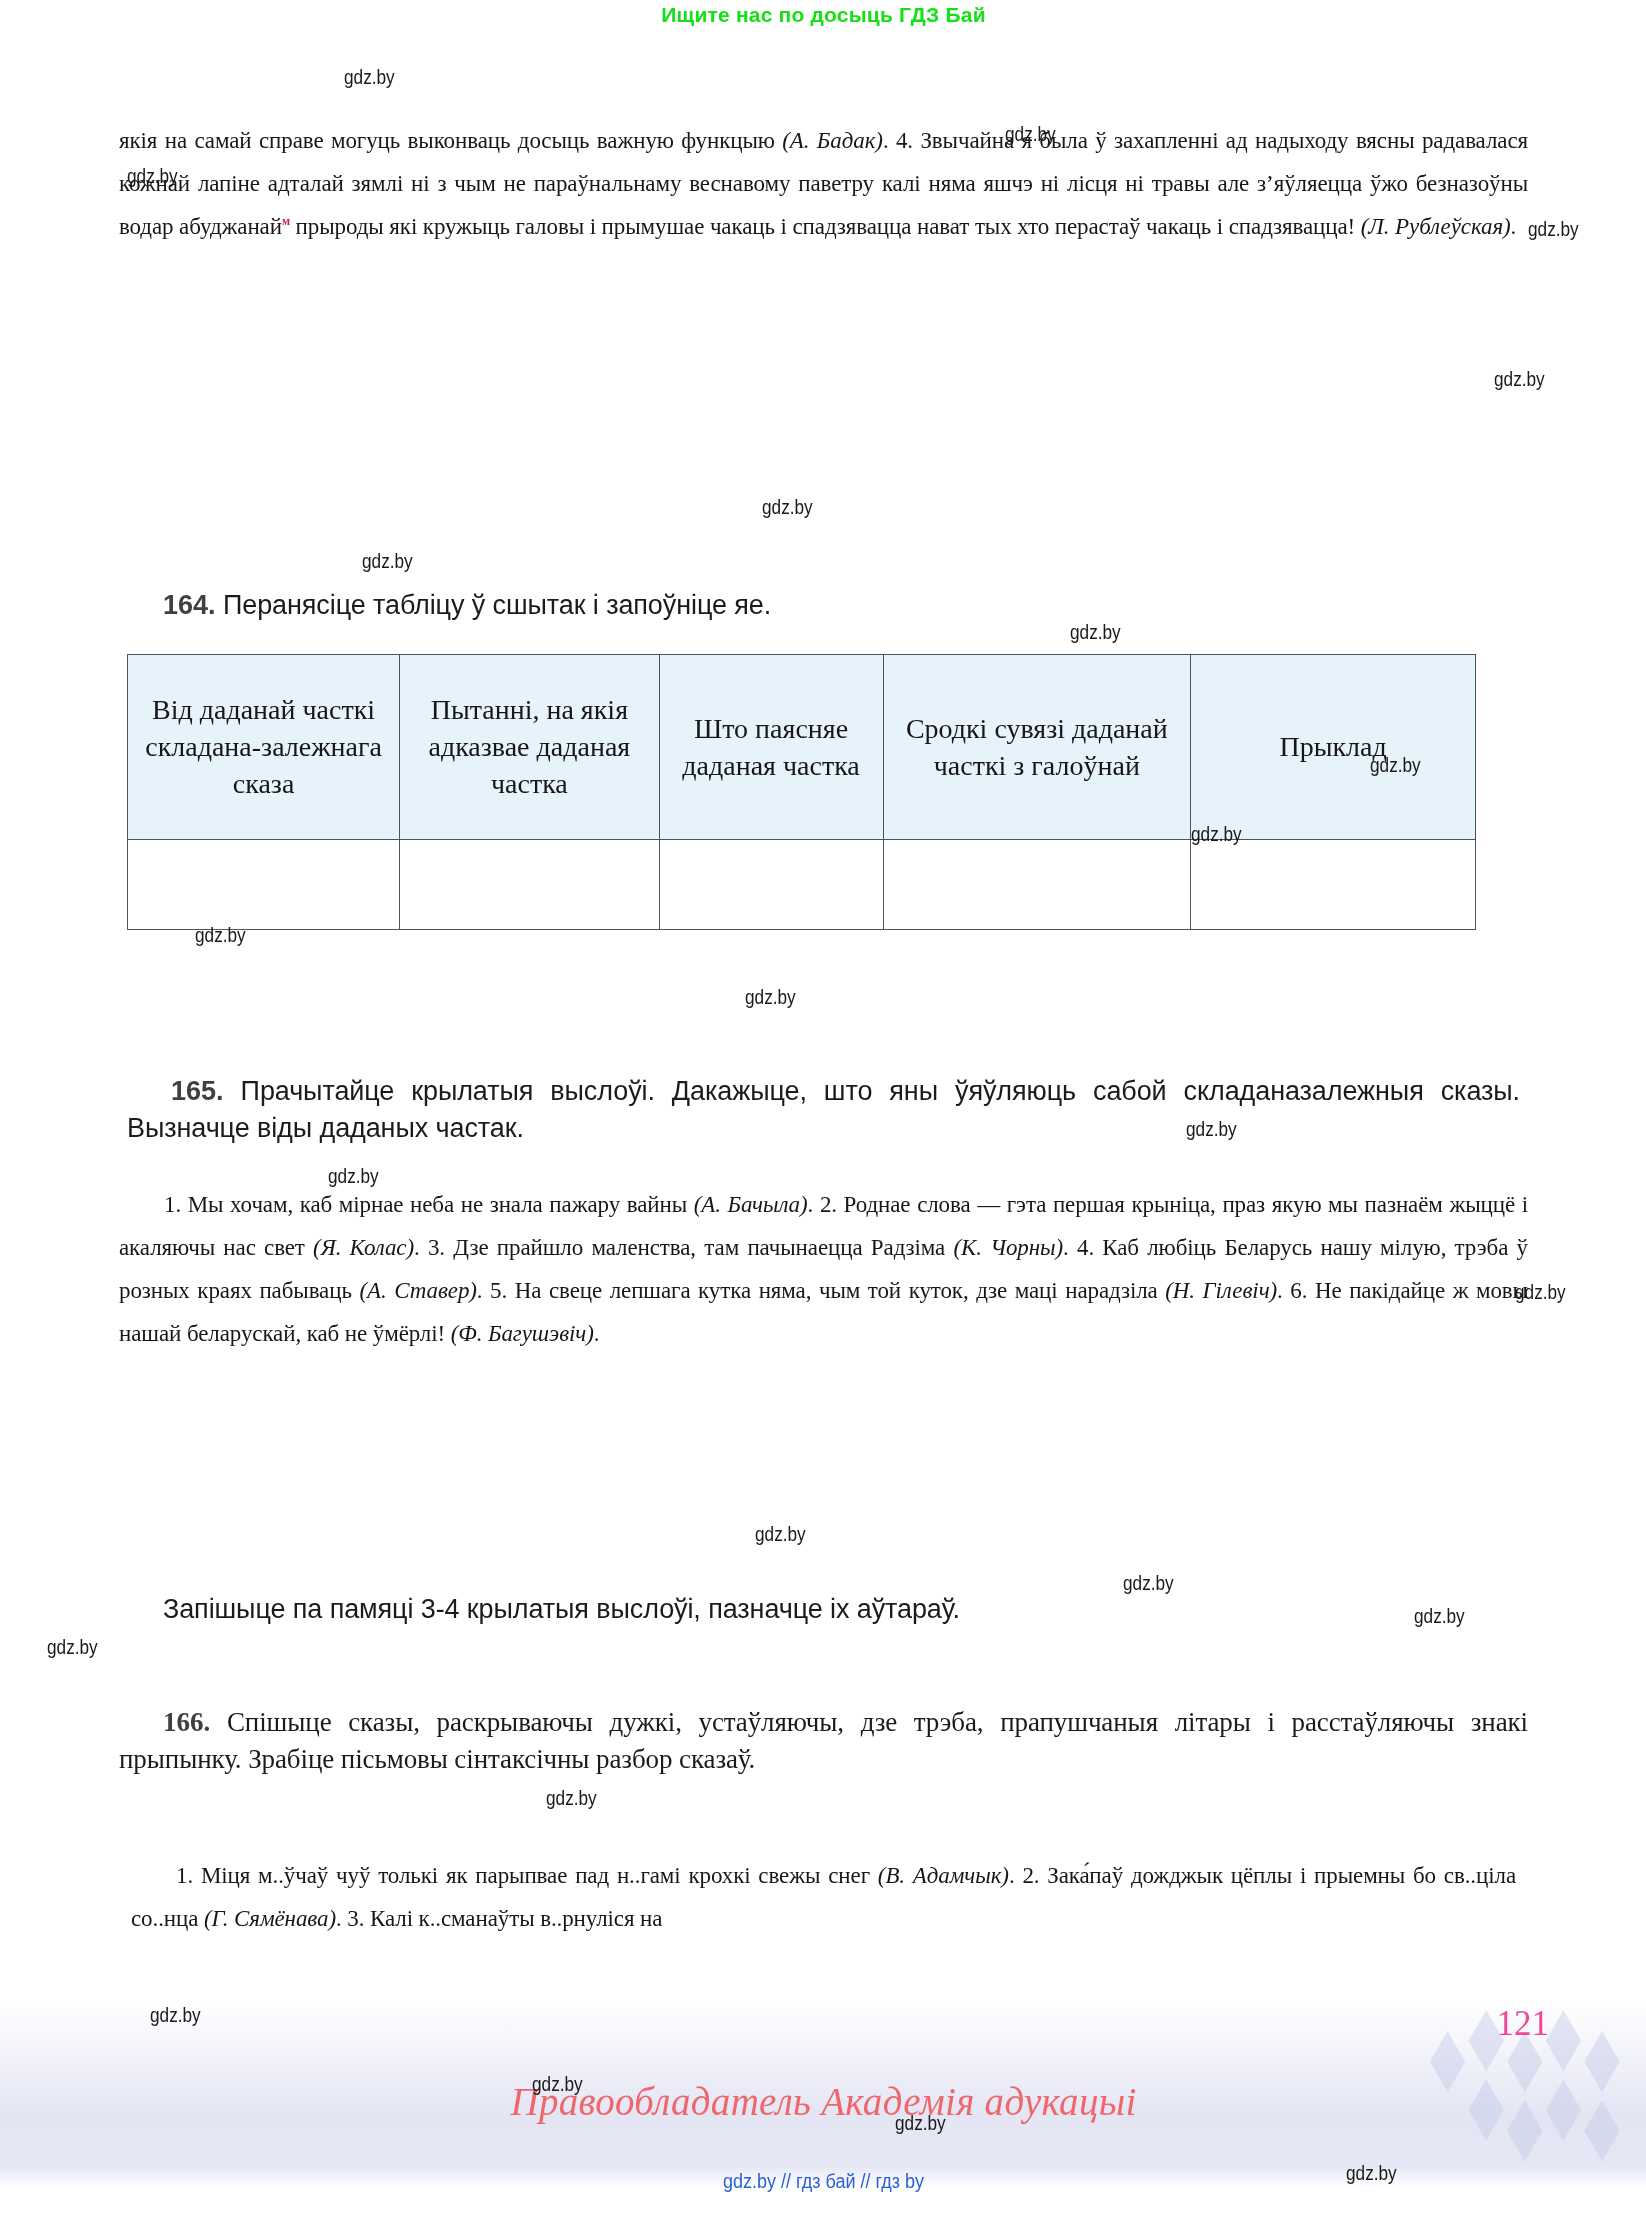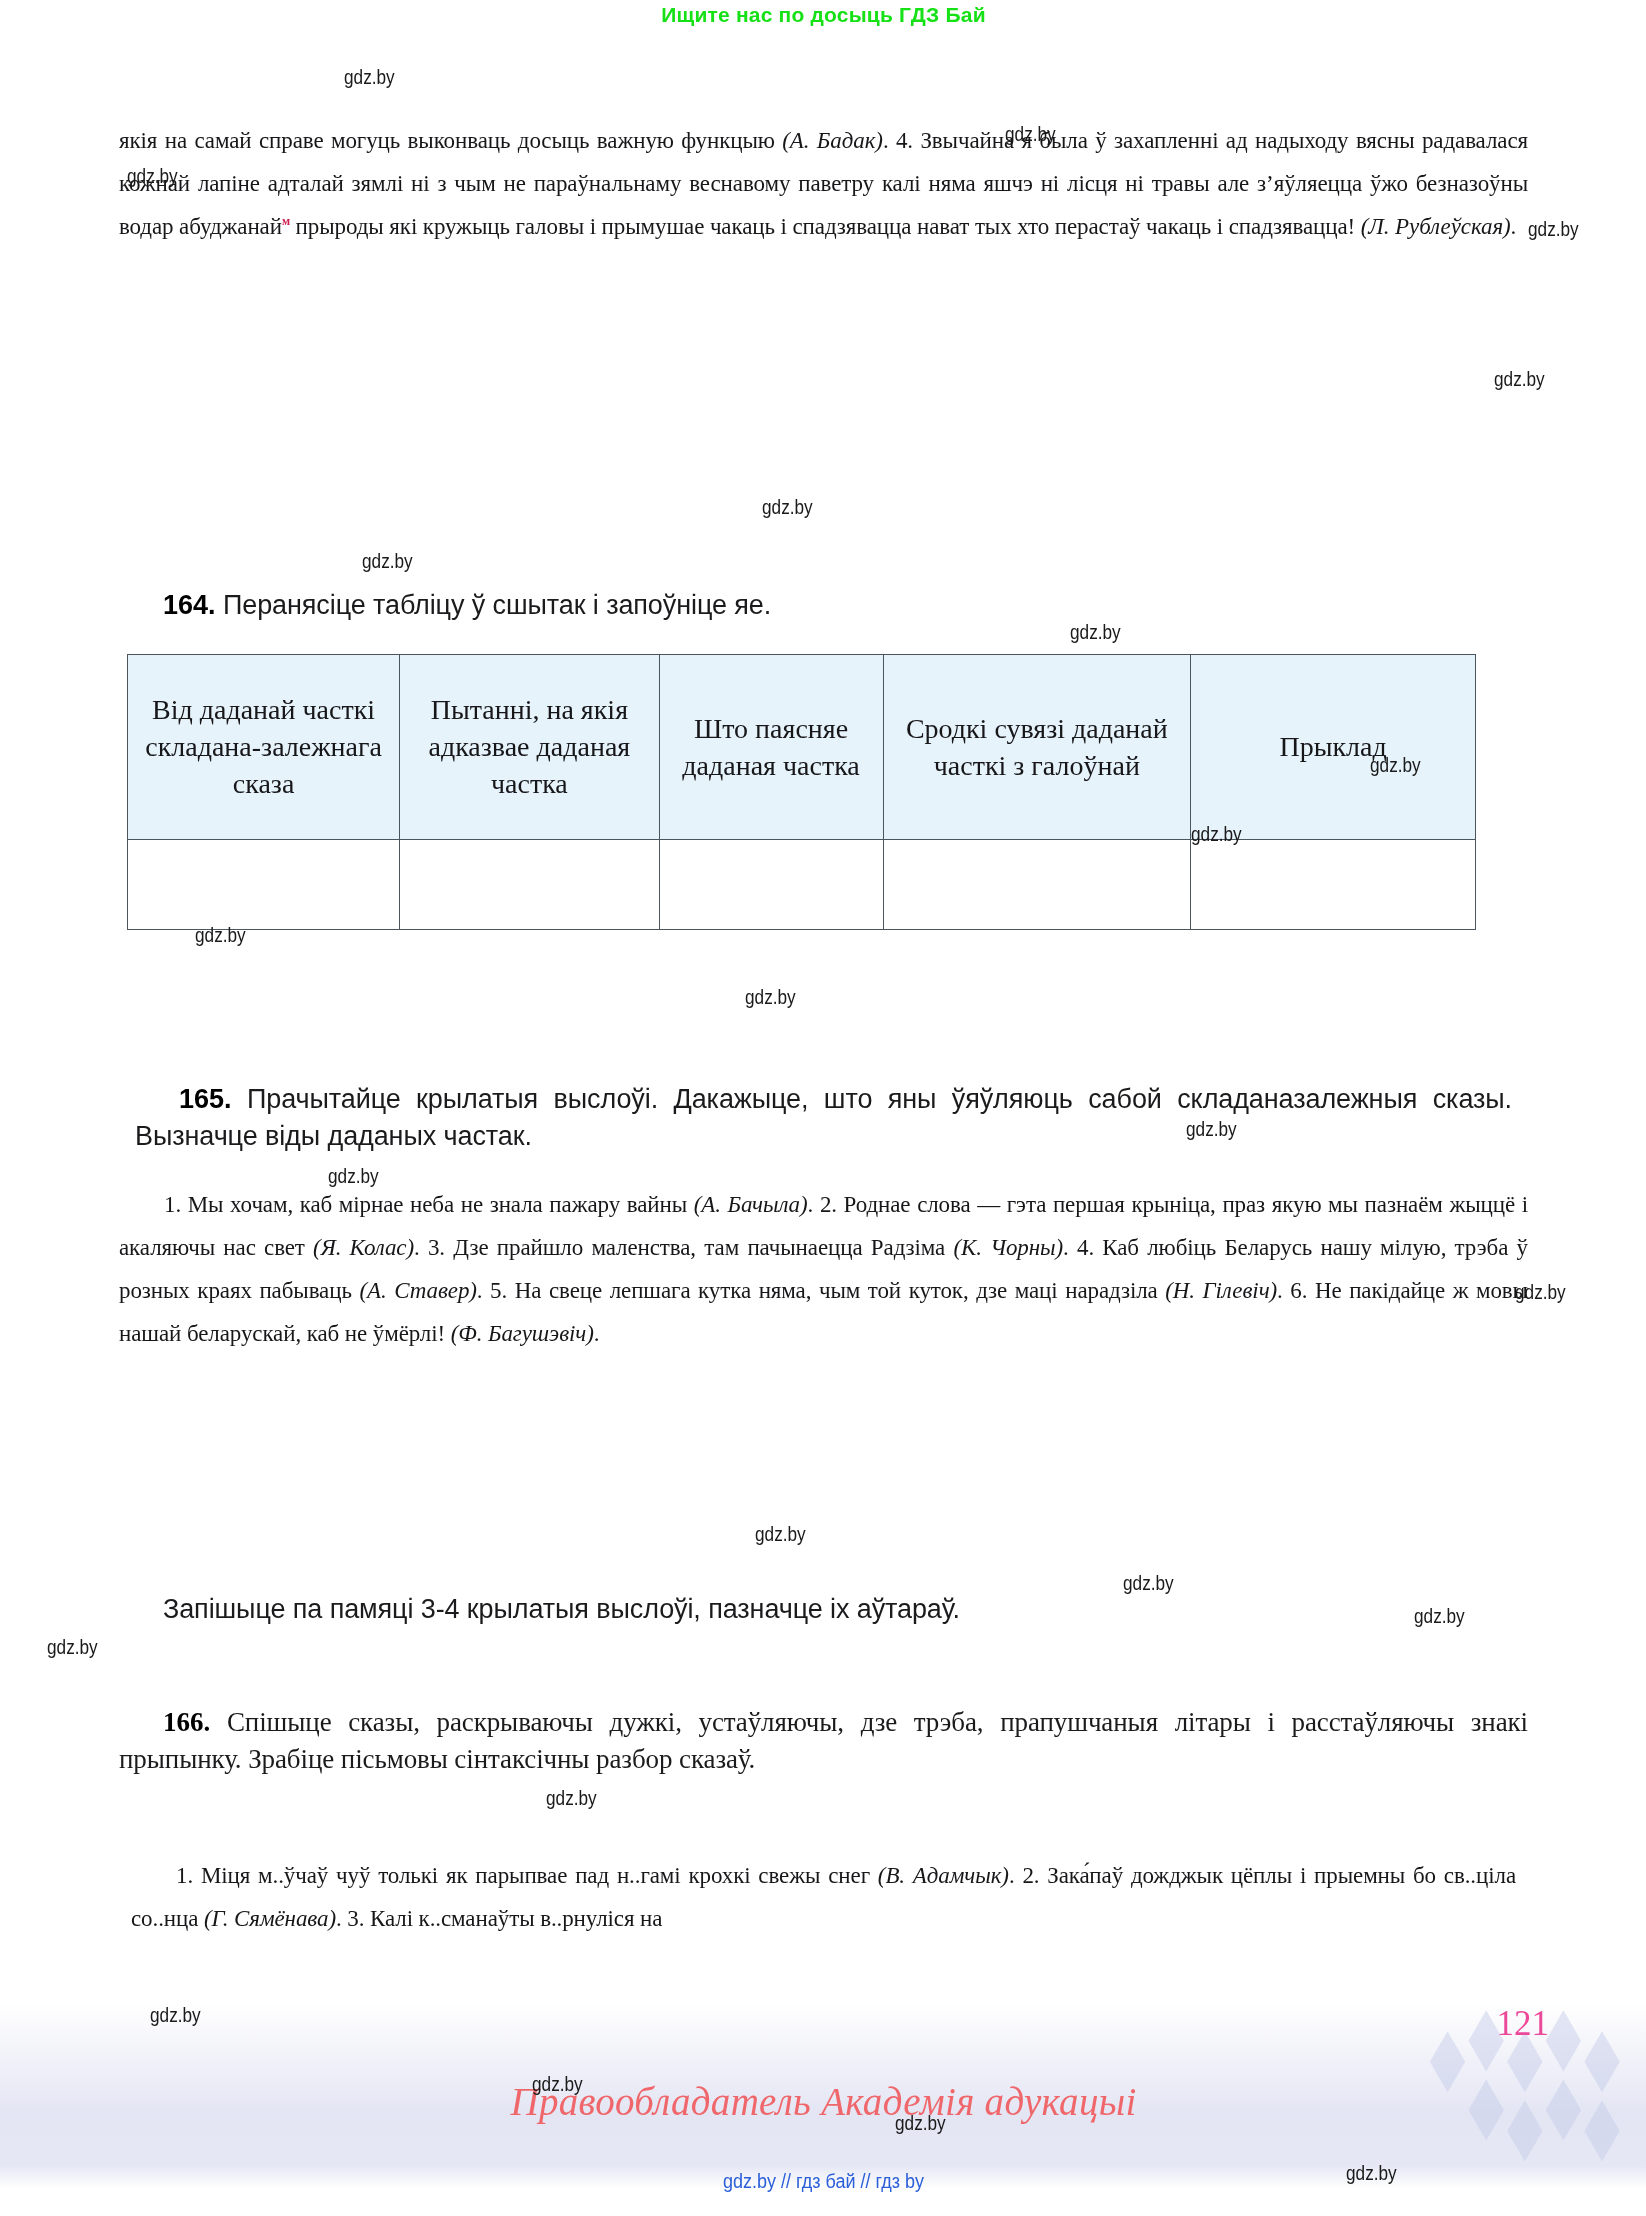--- a/index.html
+++ b/index.html
@@ -75,21 +75,21 @@
   
   .task {
     font-family: "Liberation Sans", sans-serif;
     font-size: 27px;
     line-height: 37px;
     color: #1b1b1d;
     text-align: justify;
     letter-spacing: -0.1px;
   }
   .task .num {
-    color: #000000;
+    color: #404040;
     font-weight: 700;
     letter-spacing: 0;
   }
   .task-indent { text-indent: 44px; }
 
   
   .tbl-wrap {
     position: absolute;
     left: 127px;
     top: 654px;
@@ -217,21 +217,21 @@
         <td class="empty"></td>
         <td class="empty"></td>
         <td class="empty"></td>
         <td class="empty"></td>
       </tr>
     </tbody>
       </table>
   </div>
 
   <div class="col" style="top:1065px;">
-    <p class="task task-indent" style="margin:16px;"><span class="num">165.</span> <span>Прачытайце крылатыя выслоўі. Дакажыце, што яны ўяўляюць сабой складаназалежныя сказы. Вызначце віды даданых частак.</span></p>
+    <p class="task task-indent" style="margin:8px;"><span class="num">165.</span> <span>Прачытайце крылатыя выслоўі. Дакажыце, што яны ўяўляюць сабой складаназалежныя сказы. Вызначце віды даданых частак.</span></p>
   </div>
 
   <div class="col" style="top:1183px;">
     <p class="body-serif indent" style="margin:0;"><span>1. Мы хочам, каб мірнае неба не знала пажару вайны </span><i>(А. Ба­чыла)</i><span>. 2. Роднае слова — гэта першая крыніца, праз якую мы пазнаём жыццё і акаляючы нас свет </span><i>(Я. Колас)</i><span>. 3. Дзе прайшло маленства, там пачынаецца Радзіма </span><i>(К. Чорны)</i><span>. 4. Каб любіць Бе­ларусь нашу мілую, трэба ў розных краях пабываць </span><i>(А. Ставер)</i><span>. 5. На свеце лепшага кутка няма, чым той куток, дзе маці нарадзіла </span><i>(Н. Гілевіч)</i><span>. 6. Не пакідайце ж мовы нашай беларускай, каб не ўмёрлі! </span><i>(Ф. Багушэвіч)</i><span>.</span></p>
   </div>
 
   <div class="col" style="top:1591px;">
     <p class="task task-indent" style="margin:0;">Запішыце па памяці 3-4 крылатыя выслоўі, пазначце іх аўтараў.</p>
   </div>
 

